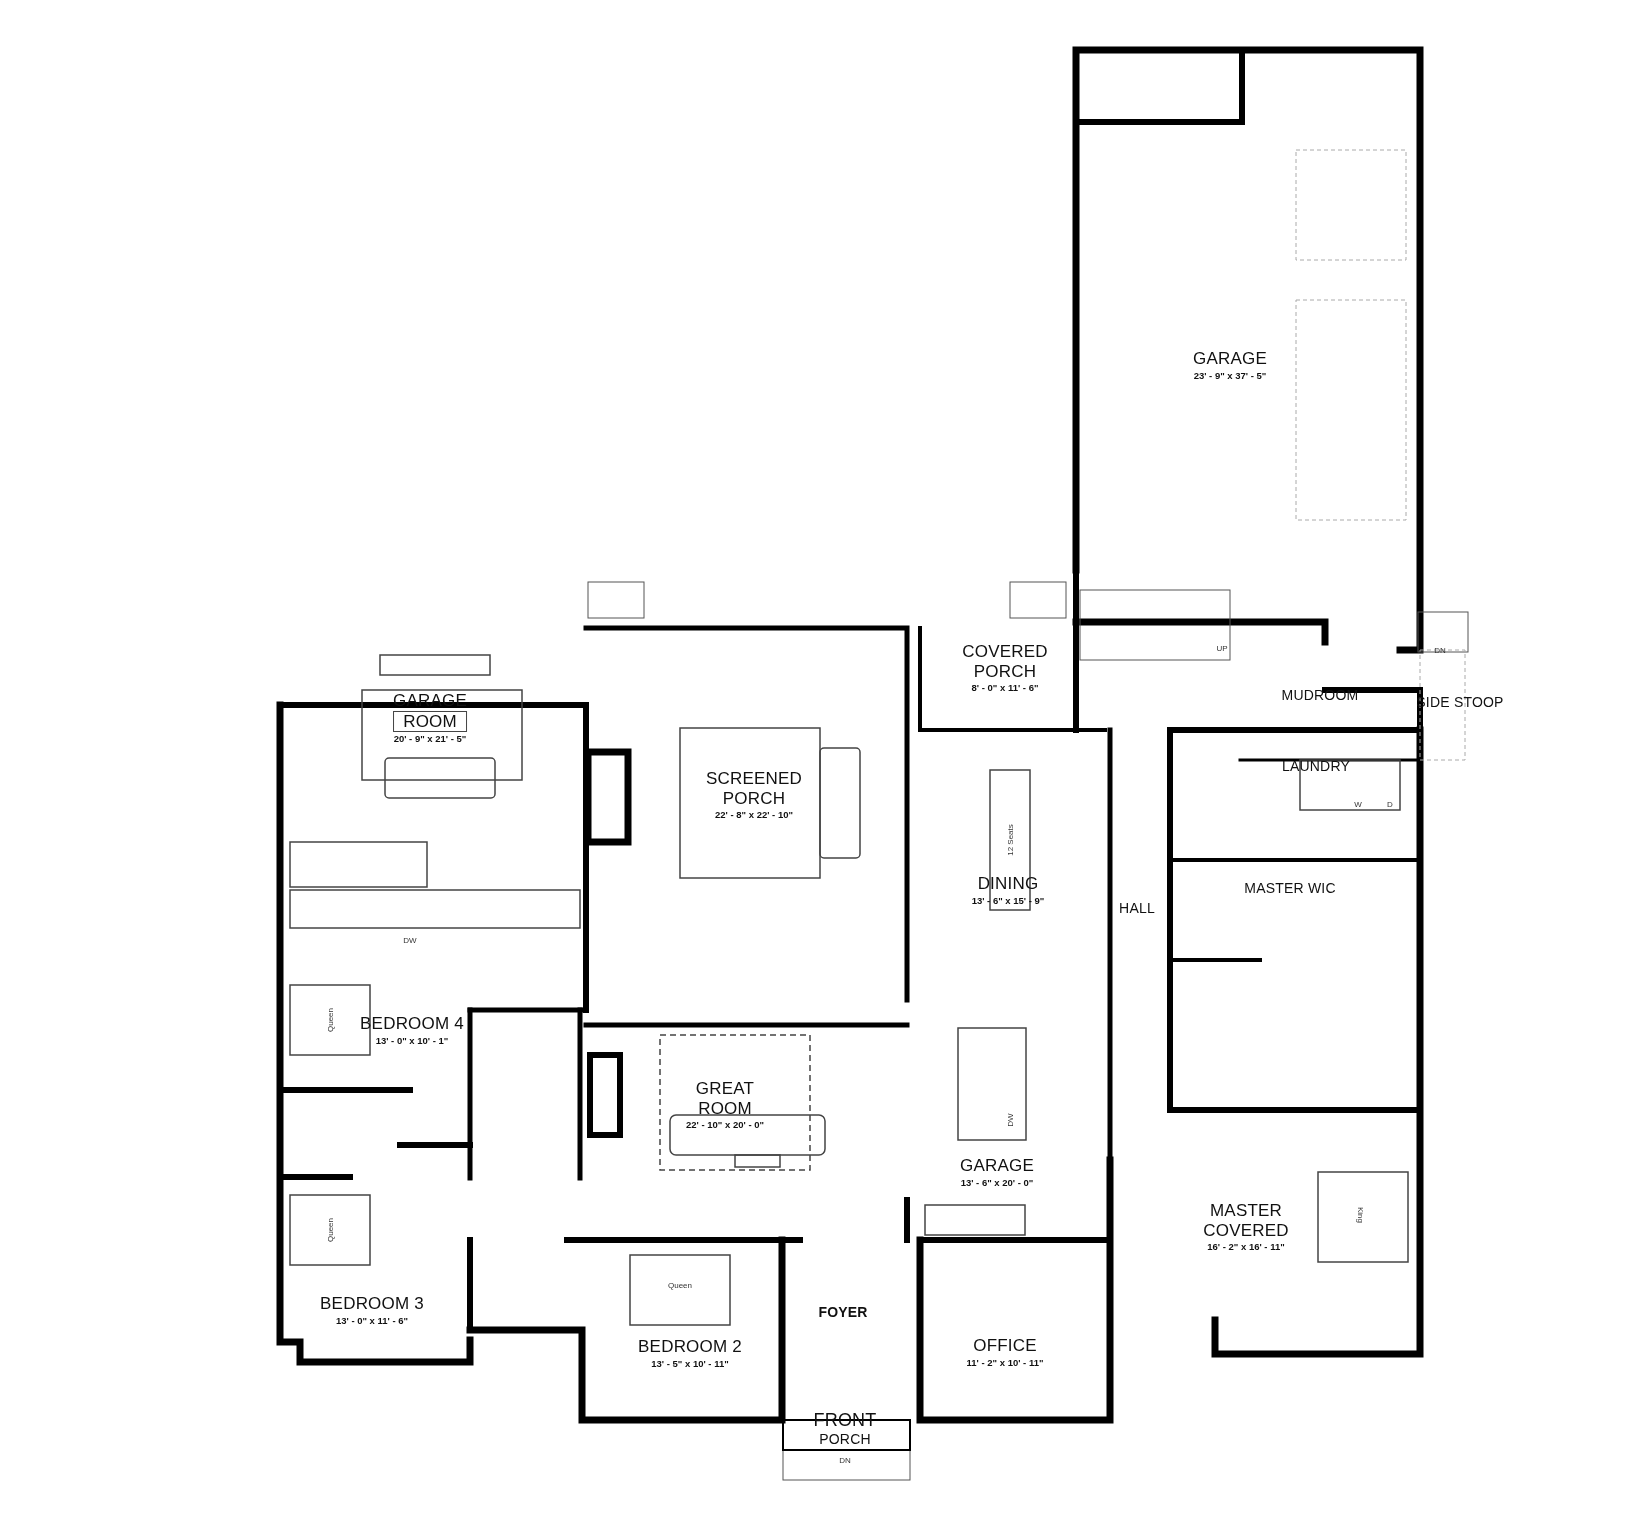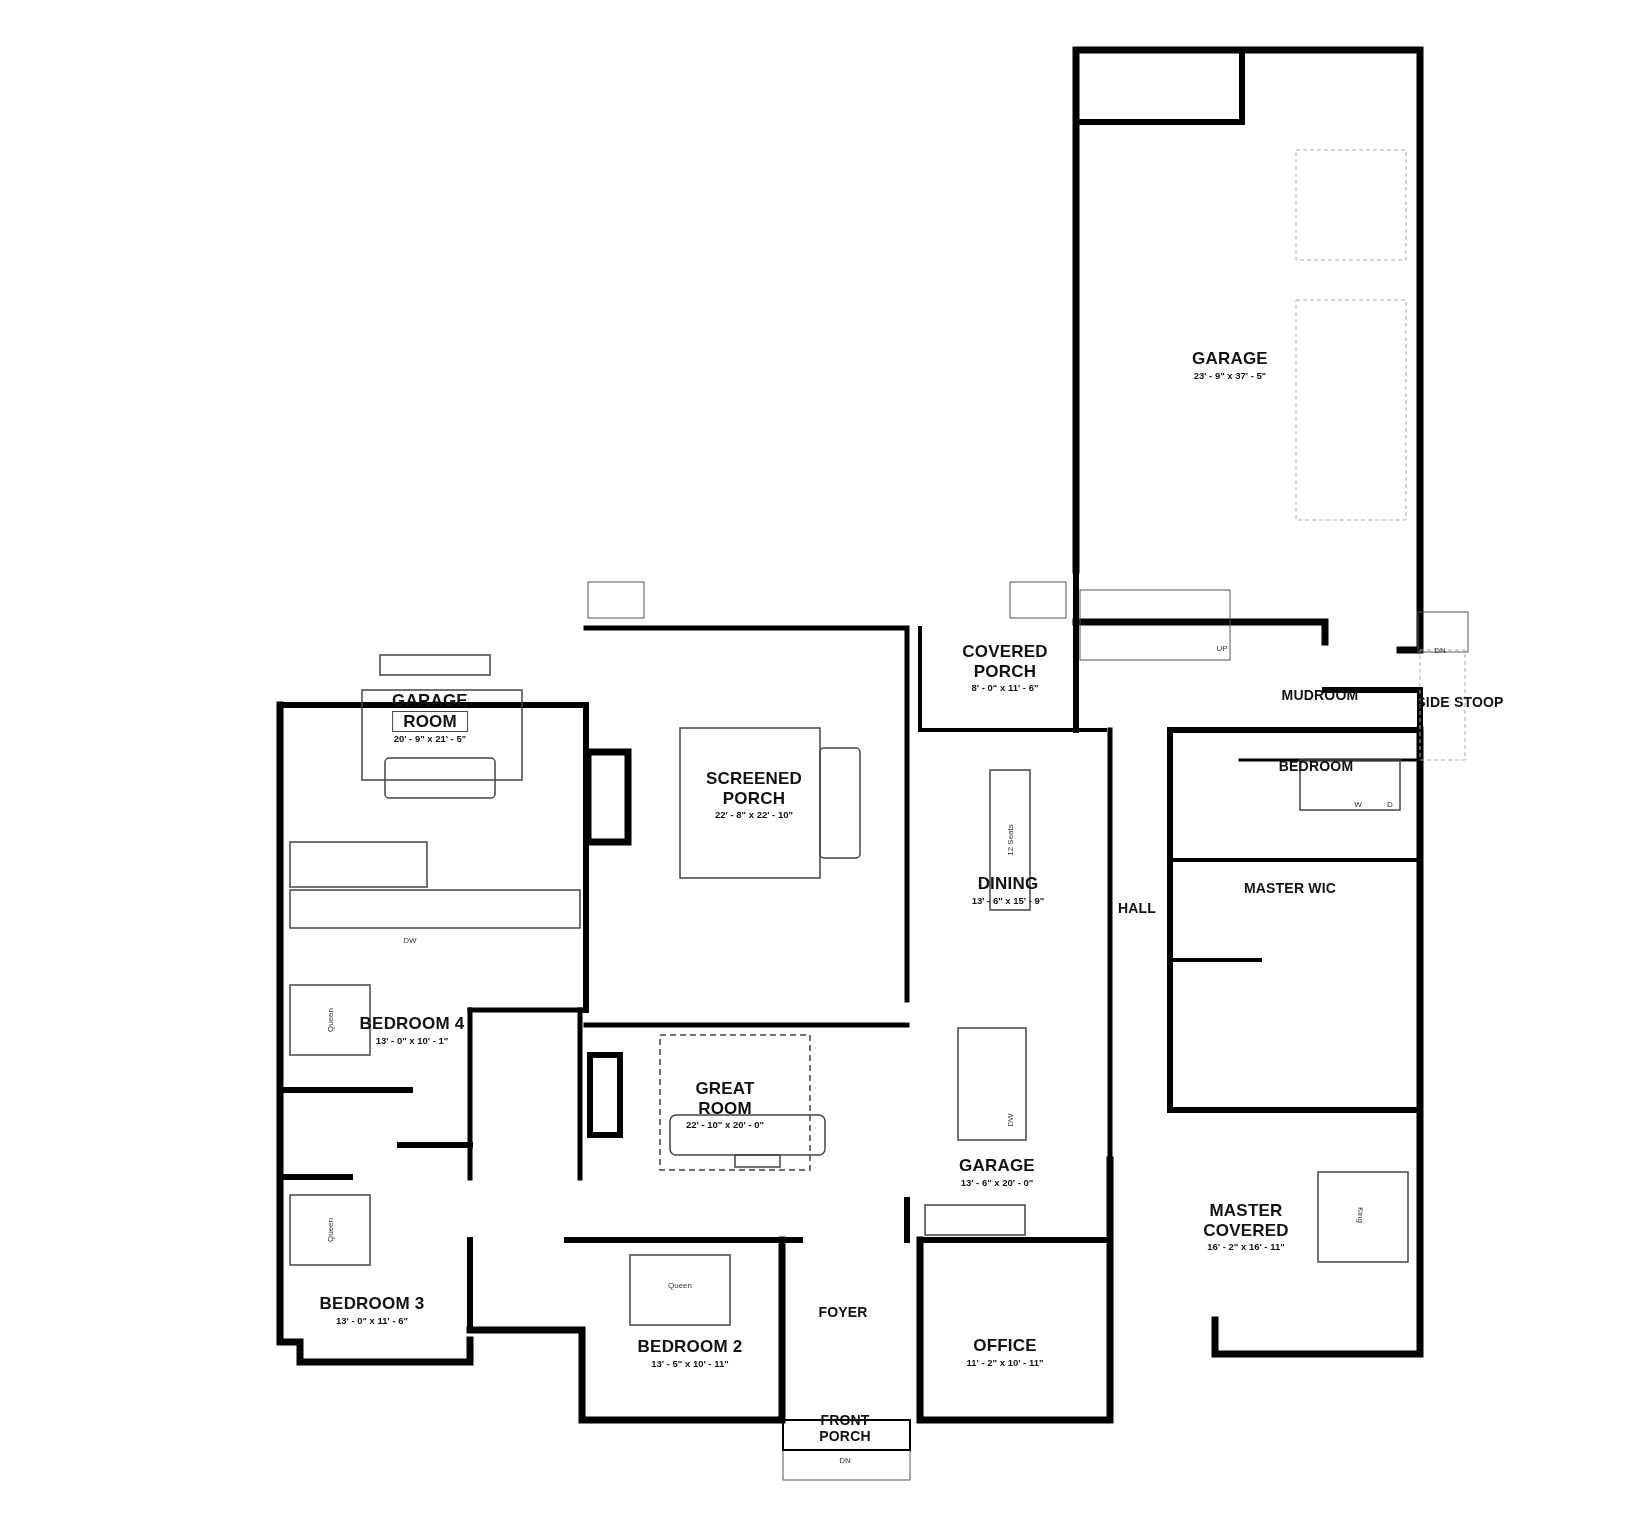--- a/index.html
+++ b/index.html
@@ -1,19 +1,19 @@
 <!DOCTYPE html>
 <html><head>
 <meta charset="utf-8">
 <style>
   html,body{margin:0;padding:0;background:#fff;}
   body{width:1652px;height:1536px;position:relative;overflow:hidden;font-family:"Liberation Sans",sans-serif;}
   #plan{position:absolute;left:0;top:0;width:1652px;height:1536px;}
   .lbl{position:absolute;text-align:center;color:#111;transform:translate(-50%,-50%);white-space:nowrap;line-height:1.15;}
-  .lbl .name{font-weight:bold;font-size:17px;letter-spacing:0.2px;}
+  .lbl .name{font-weight:normal;font-size:17px;letter-spacing:0.2px;}
   .lbl .dim{font-weight:bold;font-size:9.5px;margin-top:2px;}
   .small{font-size:8px;color:#333;position:absolute;transform:translate(-50%,-50%);}
 </style>
 </head>
 <body>
 
 <svg id="plan" viewBox="0 0 1652 1536" xmlns="http://www.w3.org/2000/svg">
   <g fill="none" stroke="#000" stroke-width="7" stroke-linecap="square">
 
     <polyline points="1076,570 1076,50 1420,50 1420,650 1400,650"></polyline>
@@ -113,21 +113,21 @@
   <div class="name">GARAGE</div>
   <div class="name" style="border:1.5px solid #444;padding:0 4px">ROOM</div>
   <div class="dim">20' - 9" x 21' - 5"</div>
 </div>
 <div class="lbl" style="left:754px;top:795px">
   <div class="name">SCREENED</div>
   <div class="name">PORCH</div>
   <div class="dim">22' - 8" x 22' - 10"</div>
 </div>
 <div class="lbl" style="left:1316px;top:766px">
-  <div class="name" style="font-size:14px">BEDROOM</div>
+  <div class="name" style="font-size:14px">LAUNDRY</div>
 </div>
 <div class="lbl" style="left:1008px;top:890px">
   <div class="name">DINING</div>
   <div class="dim">13' - 6" x 15' - 9"</div>
 </div>
 <div class="lbl" style="left:1137px;top:908px">
   <div class="name" style="font-size:14px">HALL</div>
 </div>
 <div class="lbl" style="left:1290px;top:888px">
   <div class="name" style="font-size:14px">MASTER WIC</div>
@@ -159,21 +159,21 @@
 </div>
 <div class="lbl" style="left:1005px;top:1352px">
   <div class="name">OFFICE</div>
   <div class="dim">11' - 2" x 10' - 11"</div>
 </div>
 <div class="lbl" style="left:690px;top:1353px">
   <div class="name">BEDROOM 2</div>
   <div class="dim">13' - 5" x 10' - 11"</div>
 </div>
 <div class="lbl" style="left:845px;top:1428px">
-  <div class="name" style="font-size:14px">FRONT</div>
+  <div class="name" style="font-size:18px">FRONT</div>
   <div class="name" style="font-size:14px">PORCH</div>
 </div>
 
 <span class="small" style="left:1010px;top:840px;transform:translate(-50%,-50%) rotate(-90deg)">12 Seats</span>
 <span class="small" style="left:1010px;top:1120px;transform:translate(-50%,-50%) rotate(-90deg)">DW</span>
 <span class="small" style="left:410px;top:940px">DW</span>
 <span class="small" style="left:1358px;top:804px">W</span>
 <span class="small" style="left:1390px;top:804px">D</span>
 <span class="small" style="left:1222px;top:648px">UP</span>
 <span class="small" style="left:1440px;top:650px">DN</span>

